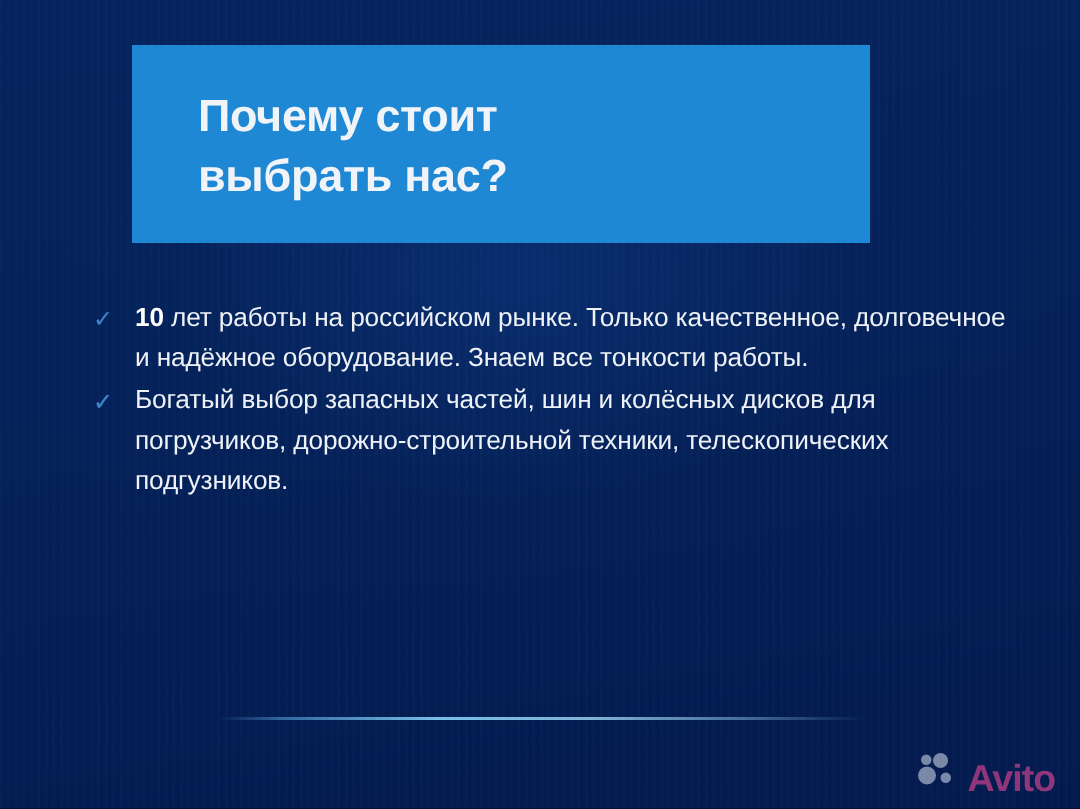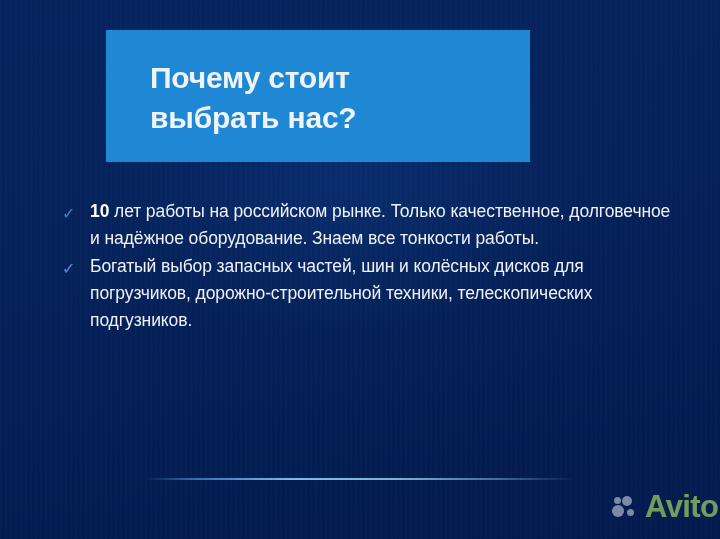--- a/index.html
+++ b/index.html
@@ -42,24 +42,23 @@
     pointer-events: none;
   }
 
   .layer { position: relative; z-index: 3; }
 
   
   #title-box {
     position: absolute;
     left: 88px;
     top: 30px;
-    width: 424px;
+    width: 492px;
     height: 132px;
     background: #1f88d4;
-    margin-left: 18px;
   }
 
   #title-text {
     position: absolute;
     left: 44px;
     top: 28px;
     width: 350px;
     color: #f0f4f8;
     font-size: 30px;
     font-weight: bold;
@@ -146,25 +145,26 @@
     background: #c9d2e4;
     display: block;
   }
 
   #avito-mark .d1 { width: 12px; height: 12px; left: 0px;  top: 11px; }
   #avito-mark .d2 { width: 10px; height: 10px; left: 10px; top: 2px;  }
   #avito-mark .d3 { width: 7px;  height: 7px;  left: 2px;  top: 3px;  }
   #avito-mark .d4 { width: 7px;  height: 7px;  left: 15px; top: 15px; }
 
   #avito-word {
-    color: #bef264;
-    font-size: 31px;
+    color: #ec4899;
+    font-size: 25px;
     font-weight: bold;
     letter-spacing: -0.6px;
     line-height: 26px;
+    margin-top: 12px;
   }
 </style>
 </head>
 <body>
 
 <div id="slide">
 
   <div class="layer" id="title-box">
     <div id="title-text">Почему стоит
 выбрать нас?</div>

